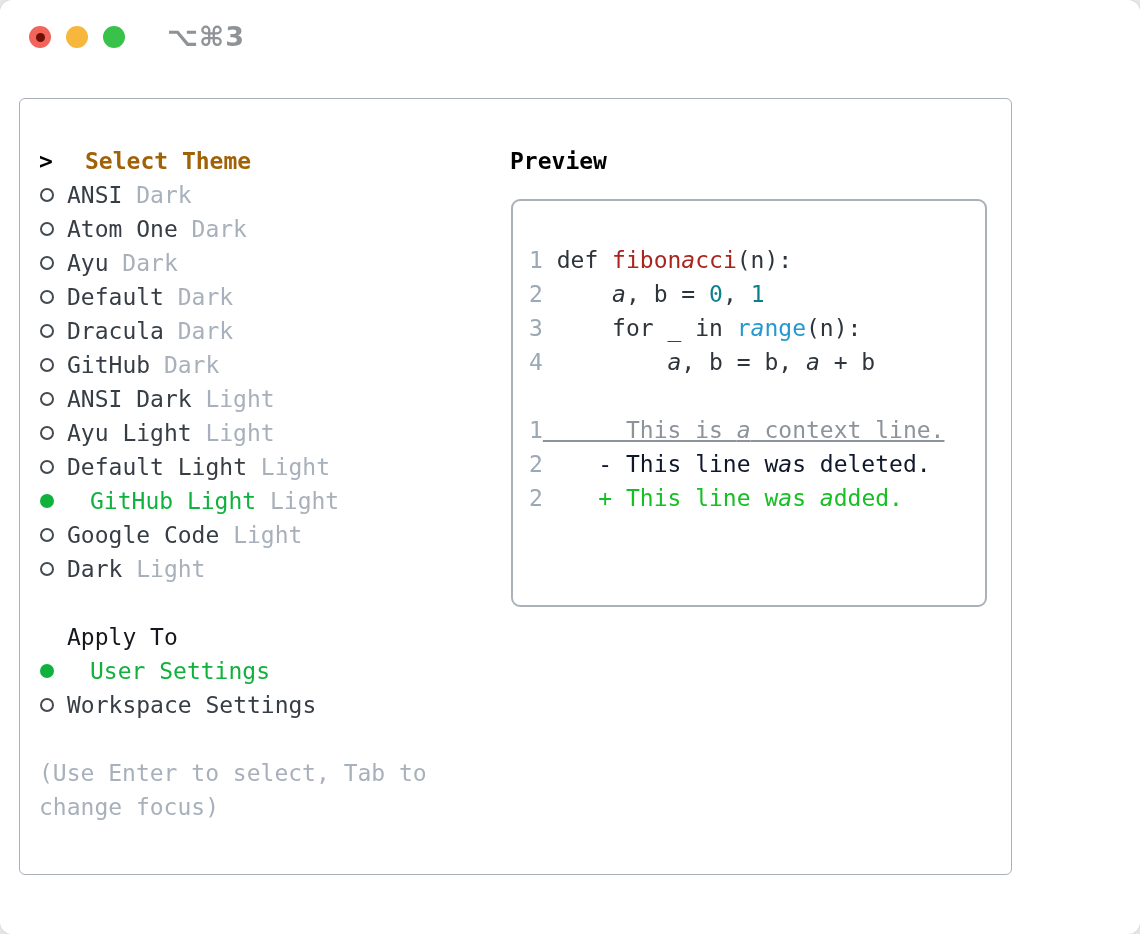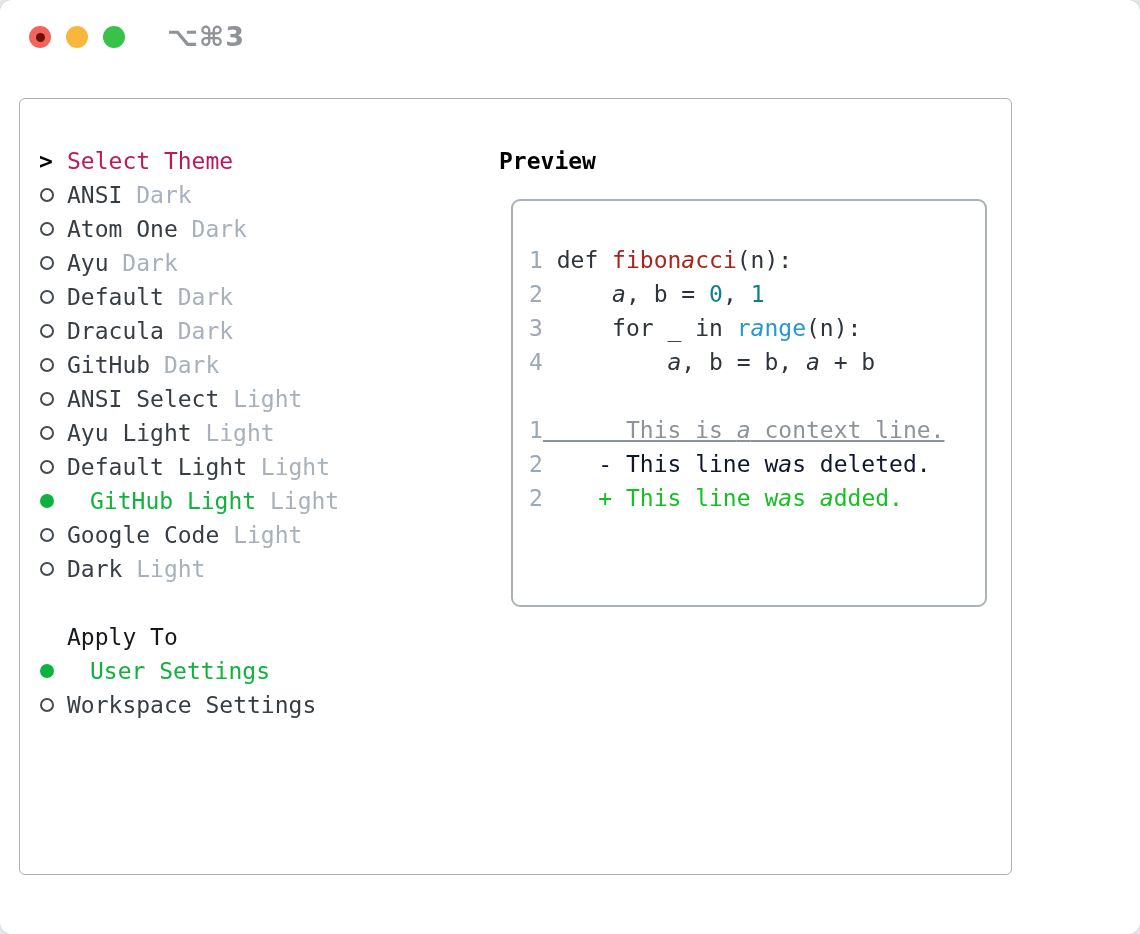--- a/index.html
+++ b/index.html
@@ -45,35 +45,35 @@
   .leftcol { position: absolute; left: 19px; top: 45px; }
   .row {
     height: 34px; display: flex; align-items: center;
     font-size: 23px; color: #363d45; white-space: pre;
   }
   .row .marker {
     width: 28px; flex: 0 0 28px;
     display: inline-flex; align-items: center;
   }
   .gt { font-weight: bold; color: #000; }
-  .hdr-label { font-weight: normal; color: #be185d; }
+  .hdr-label { font-weight: bold; color: #a16207; margin-left: 18px; }
   .radio {
     width: 14px; height: 14px; box-sizing: border-box;
     border: 2px solid #454b52; border-radius: 50%;
     margin-left: 1px;
   }
   .row.selected .radio { background: #0fb23c; border-color: #0fb23c; }
   .row.selected .name  { color: #0fb23c; margin-left: 23px; }
   .variant { color: #a7b0bb; margin-left: 13.8px; }
   .apply-label { color: #14181c; }
   .help-row { color: #a7b0bb; }
   .blank-row { height: 34px; }
   
   .pv-title {
-    position: absolute; left: 479px; top: 45px;
+    position: absolute; left: 490px; top: 45px;
     height: 34px; line-height: 34px;
     font-size: 23px; font-weight: bold; color: #000;
   }
   .pv-box {
     position: absolute; left: 491px; top: 100px;
     width: 476px; height: 408px;
     border: 2px solid #aab1b8; border-radius: 9px;
     box-sizing: border-box;
     padding: 42px 0 0 16px;
     overflow: hidden;
@@ -137,21 +137,21 @@
     <span class="name">Dracula</span>
     <span class="variant">Dark</span>
   </div>
           <div class="row">
     <span class="marker"><span class="radio"></span></span>
     <span class="name">GitHub</span>
     <span class="variant">Dark</span>
   </div>
           <div class="row">
     <span class="marker"><span class="radio"></span></span>
-    <span class="name">ANSI Select</span>
+    <span class="name">ANSI Dark</span>
     <span class="variant">Light</span>
   </div>
           <div class="row">
     <span class="marker"><span class="radio"></span></span>
     <span class="name">Ayu Light</span>
     <span class="variant">Light</span>
   </div>
           <div class="row">
     <span class="marker"><span class="radio"></span></span>
     <span class="name">Default Light</span>
@@ -184,20 +184,24 @@
     <span class="name">User Settings</span>
     
   </div>
           <div class="row">
     <span class="marker"><span class="radio"></span></span>
     <span class="name">Workspace Settings</span>
     
   </div>
         </div>
       <div class="blank-row"></div>
+      <div id="help-lines">
+          <div class="row help-row">(Use Enter to select, Tab to</div>
+          <div class="row help-row">change focus)</div>
+        </div>
     </div>
 
     <div class="pv-title">Preview</div>
 
     <div class="pv-box">
         <div class="pline"><span class="ln">1</span><span class="tk-code"> def </span><span class="tk-func">fibon<i>a</i>cci</span><span class="tk-code">(n):</span></div>
         <div class="pline"><span class="ln">2</span><span class="tk-code">     <i>a</i>, b = </span><span class="tk-num">0</span><span class="tk-code">, </span><span class="tk-num">1</span></div>
         <div class="pline"><span class="ln">3</span><span class="tk-code">     for _ in </span><span class="tk-builtin">r<i>a</i>nge</span><span class="tk-code">(n):</span></div>
         <div class="pline"><span class="ln">4</span><span class="tk-code">         <i>a</i>, b = b, <i>a</i> + b</span></div>
         <div class="pline"><span class="ln"></span></div>

